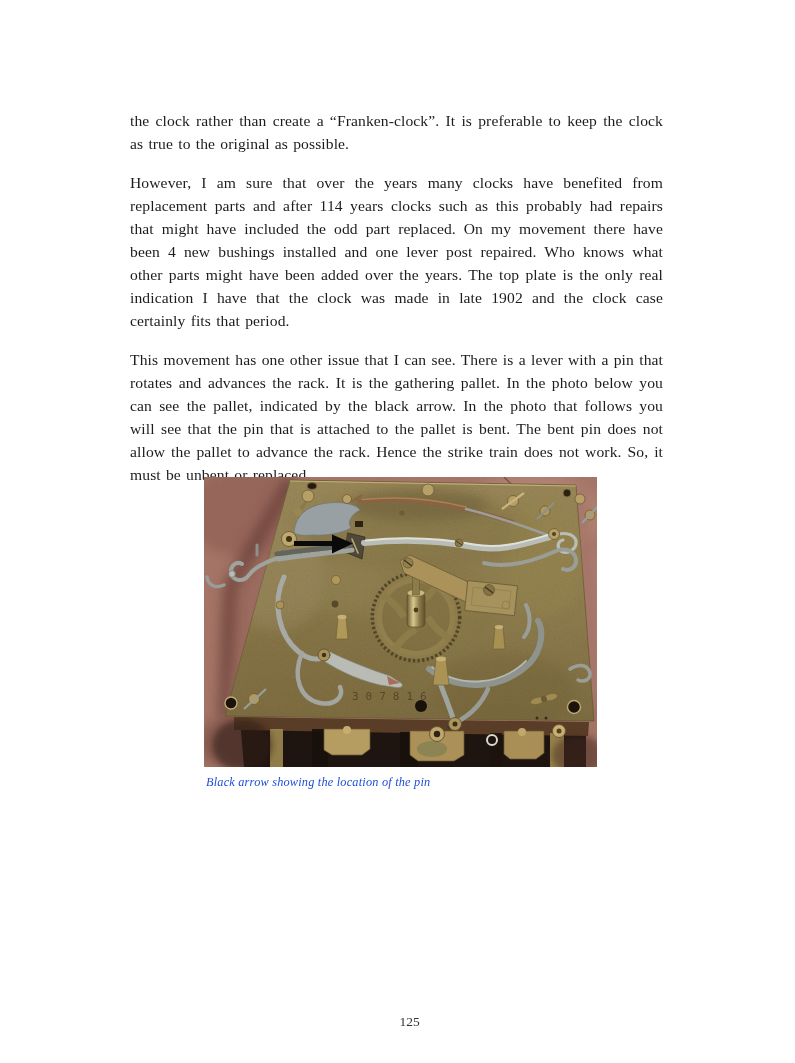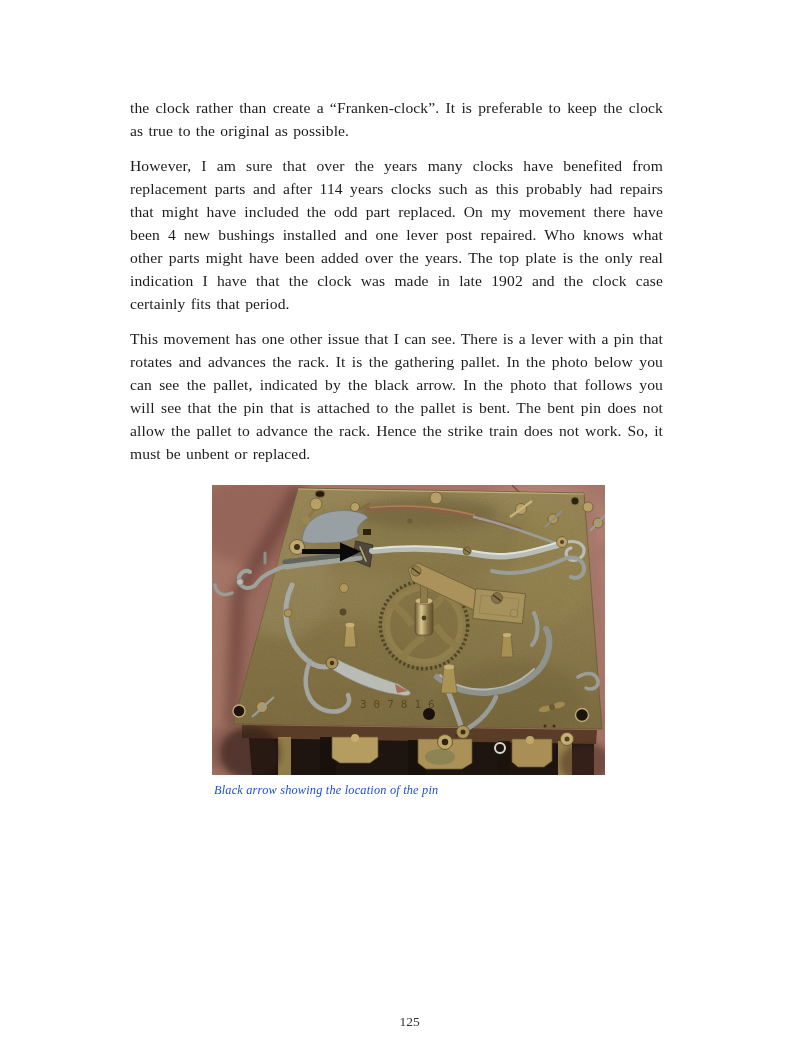--- a/index.html
+++ b/index.html
@@ -5,21 +5,21 @@
   html,body{margin:0;padding:0;background:#ffffff;}
   .page{
     position:relative;width:795px;height:1063px;background:#ffffff;
     font-family:"Liberation Serif","DejaVu Serif",serif;color:#1c1c1c;overflow:hidden;
   }
   .body-text{
     position:absolute;left:130px;top:93px;width:533px;
     font-size:15.6px;line-height:23px;text-align:justify;
     letter-spacing:0.1px;word-spacing:1.2px;
   }
-  .body-text p{margin:3px 0 12px 0;}
+  .body-text p{margin:16px 0 12px 0;}
   .figure{position:absolute;left:200px;top:473px;width:393px;}
   .photo{width:393px;height:290px;}
   .photo svg{display:block;}
   .figcaption{
     margin:8px 0 0 2px;font-style:italic;font-size:12.3px;color:#1d4ed8;
     letter-spacing:0.2px;
   }
   .page-number{
     position:absolute;top:1014px;left:0;width:100%;text-align:center;
     font-size:13.5px;color:#333;transform:translateX(12px);
@@ -29,21 +29,21 @@
 <body>
 
 <div class="page">
 
   <div class="body-text">
     <p>the clock rather than create a “Franken-clock”.  It is preferable to keep the clock as true to the original as possible.</p>
     <p>However, I am sure that over the years many clocks have benefited from replacement parts and after 114 years clocks such as this probably had repairs that might have included the odd part replaced. On my movement there have been 4 new bushings installed and one lever post repaired. Who knows what other parts might have been added over the years. The top plate is the only real indication I have that the clock was made in late 1902 and the clock case certainly fits that period.</p>
     <p>This movement has one other issue that I can see. There is a lever with a pin that rotates and advances the rack. It is the gathering pallet. In the photo below you can see the pallet, indicated by the black arrow. In the photo that follows you will see that the pin that is attached to the pallet is bent. The bent pin does not allow the pallet to advance the rack. Hence the strike train does not work. So, it must be unbent or replaced.</p>
   </div>
 
-  <figure class="figure" style="margin:12px">
+  <figure class="figure" style="margin:4px">
     <div class="photo">
       <svg width="393" height="290" viewBox="0 0 393 290" xmlns="http://www.w3.org/2000/svg">
         <defs>
           <linearGradient id="brassG" x1="0" y1="0" x2="0" y2="1">
             <stop offset="0" stop-color="#a5925f"></stop>
               <stop offset="0.5" stop-color="#9a8855"></stop>
               <stop offset="1" stop-color="#877547"></stop>
           </linearGradient>
           <linearGradient id="cylG" x1="0" y1="0" x2="1" y2="0">
             <stop offset="0" stop-color="#6b5a34"></stop>

